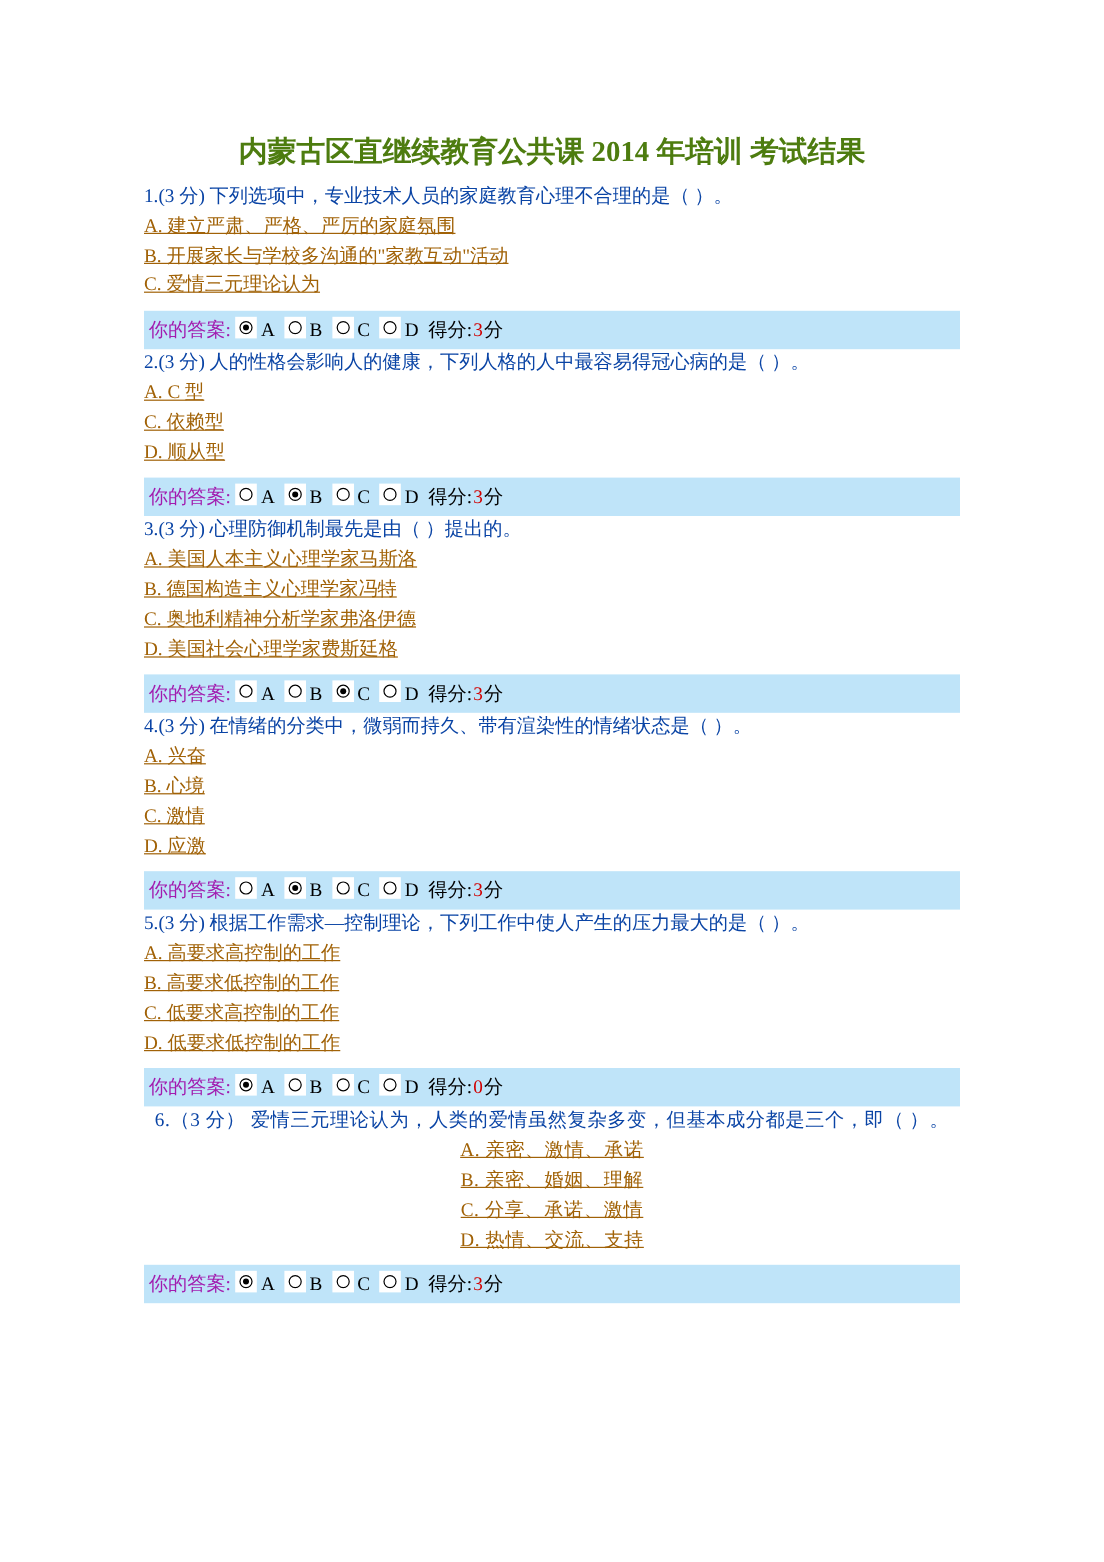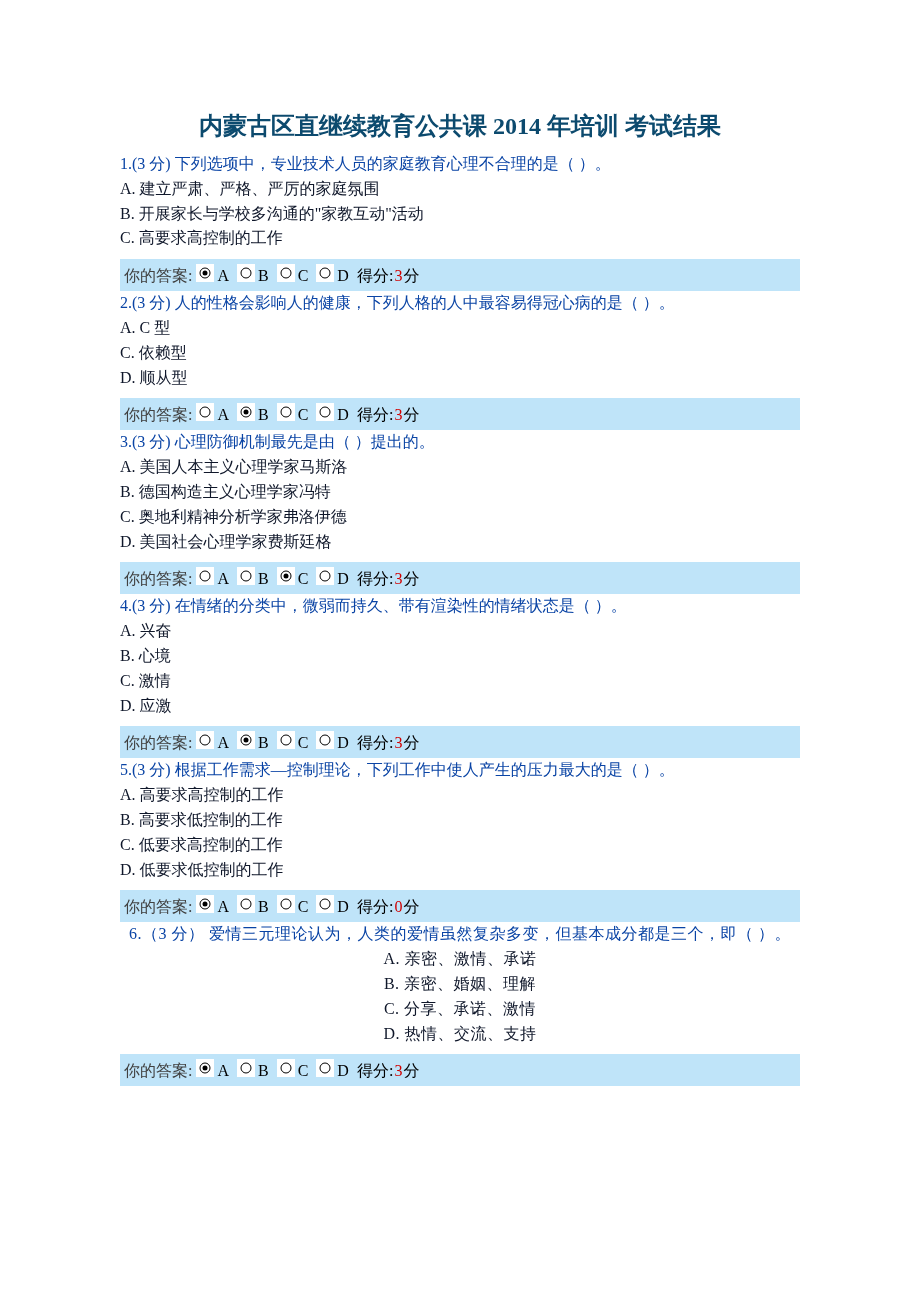--- a/index.html
+++ b/index.html
@@ -11,48 +11,49 @@
     color: #000;
   }
   .page {
     width: 920px;
     margin: 0 auto;
     padding: 110px 120px 60px 120px;
     box-sizing: border-box;
   }
   .title {
     text-align: center;
-    color: #0c4a6e;
+    color: #4d7c0f;
     font-size: 24px;
     font-weight: bold;
     margin-bottom: 10px;
     font-family: "SimSun", "宋体", serif;
   }
   .question-block {
     margin-bottom: 0;
   }
   .question-stem {
     color: #0a44a5;
     line-height: 1.55;
   }
   .option {
-    color: #0f172a;
+    color: #a16207;
     line-height: 1.55;
+    text-decoration: underline;
   }
   .answer-row {
     background: #bfe4f9;
     padding: 6px 4px 4px 4px;
     line-height: 22px;
     color: #000;
     display: flex;
     align-items: center;
     flex-wrap: wrap;
   }
   .answer-label {
-    color: #404040;
+    color: #a21caf;
   }
   .radio-wrap {
     display: inline-flex;
     align-items: center;
     margin: 0 2px;
   }
   .radio-box {
     display: inline-flex;
     align-items: center;
     justify-content: center;
@@ -94,21 +95,21 @@
 </head>
 <body>
 
 <div class="page">
   <div class="title">内蒙古区直继续教育公共课 2014 年培训  考试结果</div>
   <div id="questions">
       <div class="question-block">
         <div class="question-stem">1.(3 分)  下列选项中，专业技术人员的家庭教育心理不合理的是（  ）。</div>
         <div class="option">A.  建立严肃、严格、严厉的家庭氛围</div>
         <div class="option">B.  开展家长与学校多沟通的"家教互动"活动</div>
-        <div class="option">C.  高要求高控制的工作</div>
+        <div class="option">C.  爱情三元理论认为</div>
         <div style="height: 8px;"></div>
         <div class="answer-row">
           <span class="answer-label">你的答案: </span>
           <span class="radio-wrap">
             <span class="radio-box">
               <svg viewBox="0 0 12 12">
                 <circle cx="6" cy="6" r="5" fill="none" stroke="#000" stroke-width="1"></circle>
                 <circle cx="6" cy="6" r="2.5" fill="#000"></circle>
               </svg>
             </span>

